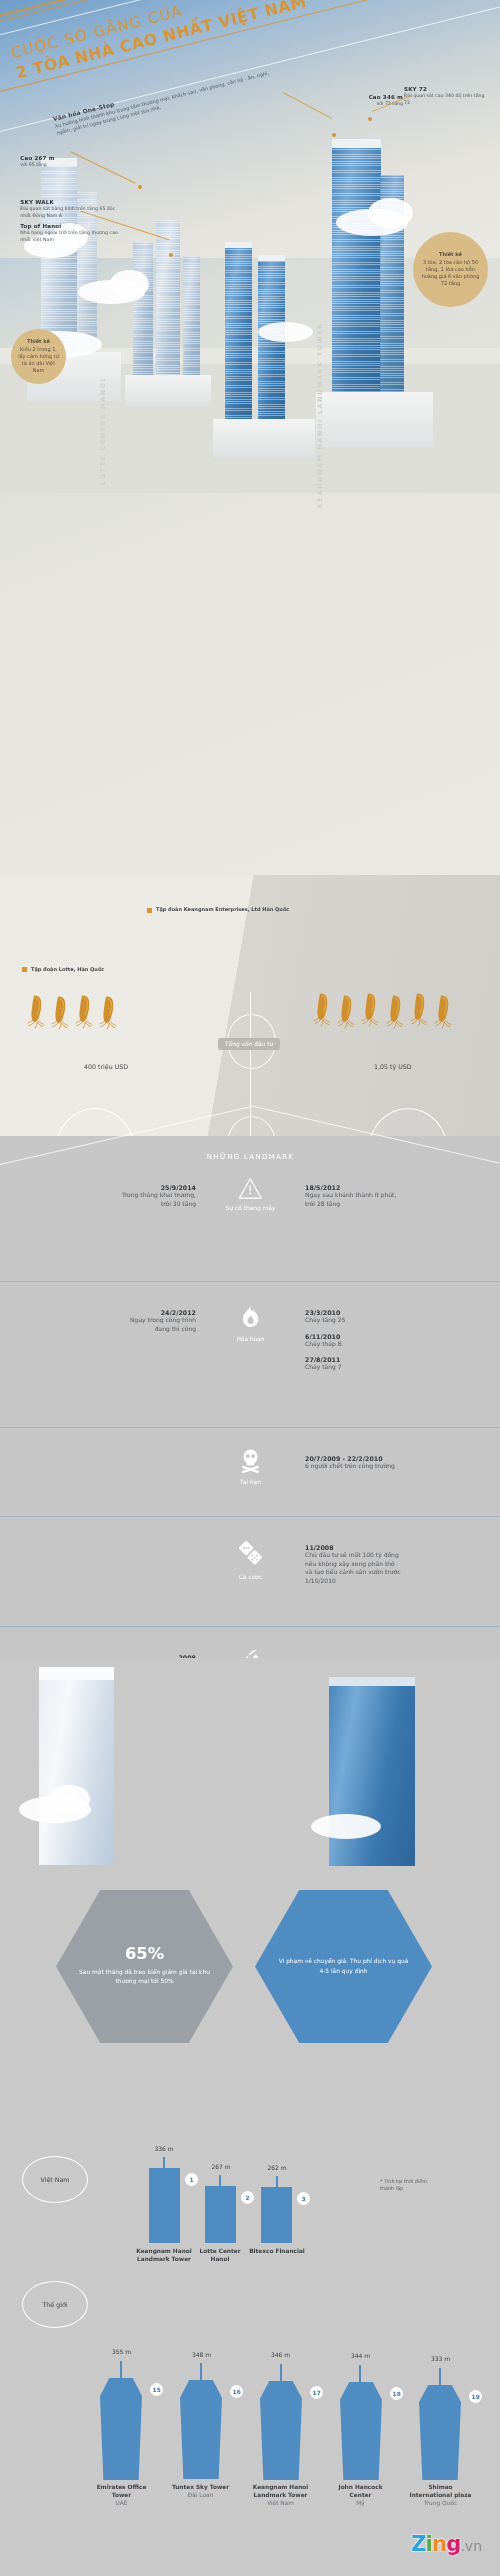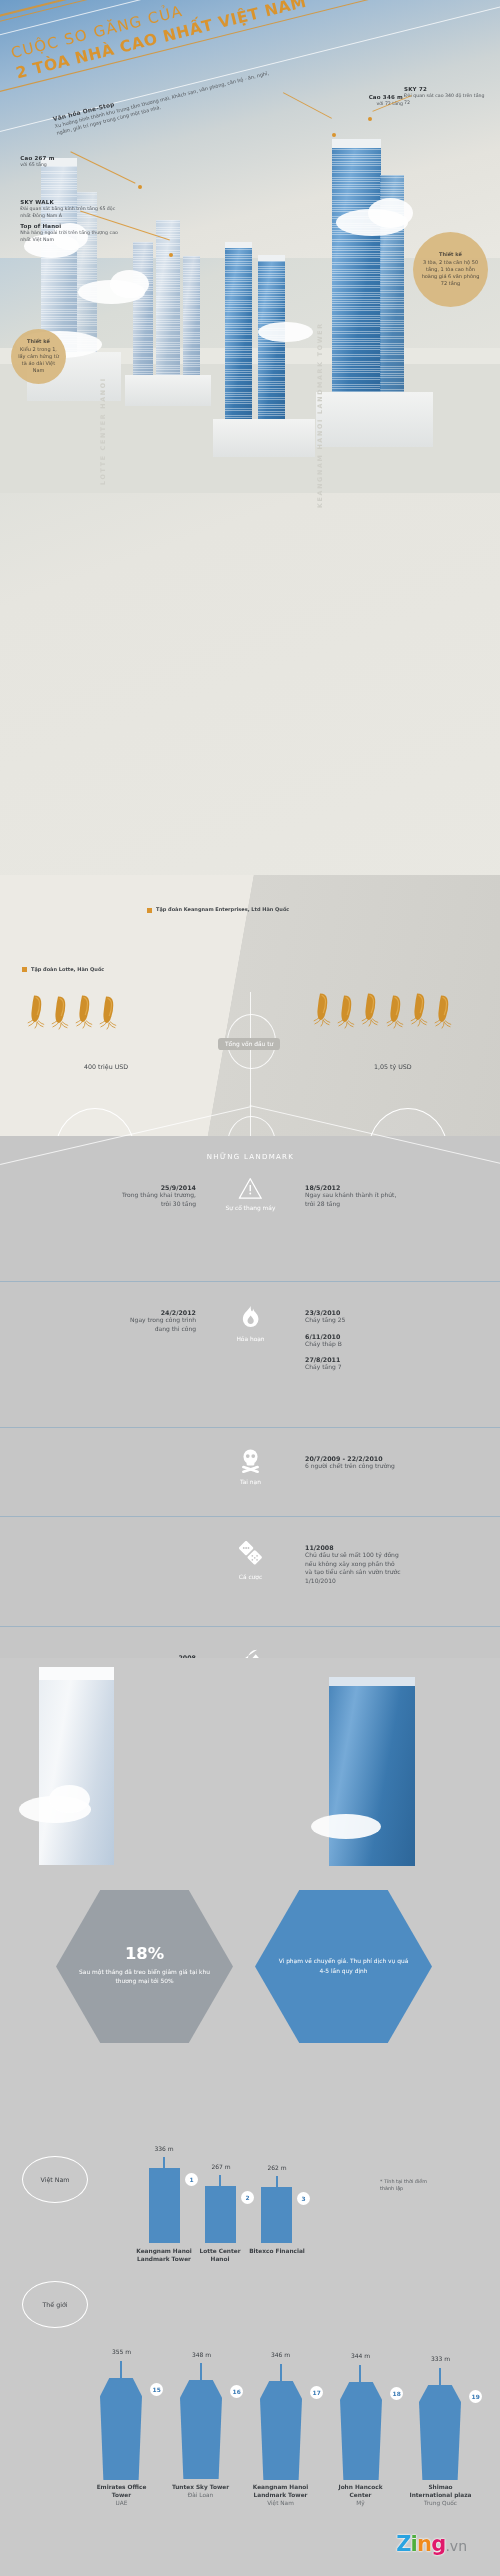--- a/index.html
+++ b/index.html
@@ -99,21 +99,21 @@
   .oval{position:absolute;border:0.8px solid #fff;border-radius:50%;display:flex;align-items:center;justify-content:center;}
   .oval span{font-size:6.3px;color:#3f4347;}
   .bnum{position:absolute;width:13.3px;height:13.3px;border-radius:50%;background:#fff;
         display:flex;align-items:center;justify-content:center;font-size:5.9px;color:#3b7bb5;font-weight:bold;}
   .hlab{position:absolute;font-size:6px;color:#3c4045;text-align:center;}
   .nlab{position:absolute;font-size:5.8px;color:#3c4045;text-align:center;font-weight:bold;line-height:1.35;}
   .nlab .cty{font-weight:normal;color:#6a6e72;display:block;}
   .note{position:absolute;font-size:4.9px;color:#5d6165;line-height:1.5;text-align:left;}
   .sil{position:absolute;background:#4e8cc2;}
 
-  .logo{position:absolute;right:34px;bottom:20.3px;font-size:21px;font-weight:bold;letter-spacing:-0.8px;}
+  .logo{position:absolute;right:19px;bottom:20.3px;font-size:21px;font-weight:bold;letter-spacing:-0.8px;}
   .logo b{text-shadow:0 0 1.6px #fff,0 0 2.3px #fff;}
   .logo .vn{color:#8a8d90;font-size:14px;font-weight:normal;letter-spacing:0;}
 </style>
 </head>
 <body>
 
 <div class="page">
 
   <div class="hero">
     <div class="sky-gloss"></div>
@@ -495,21 +495,21 @@
     <div class="cloud" style="left:19px;top:138px;width:72px;height:26.6px;"></div>
     <div class="cloud" style="left:49px;top:127px;width:41px;height:28px;"></div>
 
     <div class="hbld" style="left:329px;top:26.6px;width:86px;height:181px;
          background:linear-gradient(100deg,#4a86bb 0%,#76aad7 24%,#3a78ae 62%,#2d6699 100%);"></div>
     <div class="hbld" style="left:329px;top:19px;width:86px;height:9.4px;background:#dce5ee;"></div>
     <div class="cloud" style="left:311px;top:156px;width:70px;height:25px;"></div>
 
     <div class="hex" style="left:56px;top:232px;background:#9aa0a6;">
       <div class="inner">
-        <div class="pct">18%</div>
+        <div class="pct">65%</div>
         <div class="tx">Sau một tháng đã treo biển
 giảm giá tại khu thương mại
 tới 50%</div>
       </div>
     </div>
     <div class="hex" style="left:255px;top:232px;background:#4e8cc2;">
       <div class="inner">
         <div class="tx">Vi phạm về chuyển giá.
 Thu phí dịch vụ quá 4-5
 lần quy định</div>

